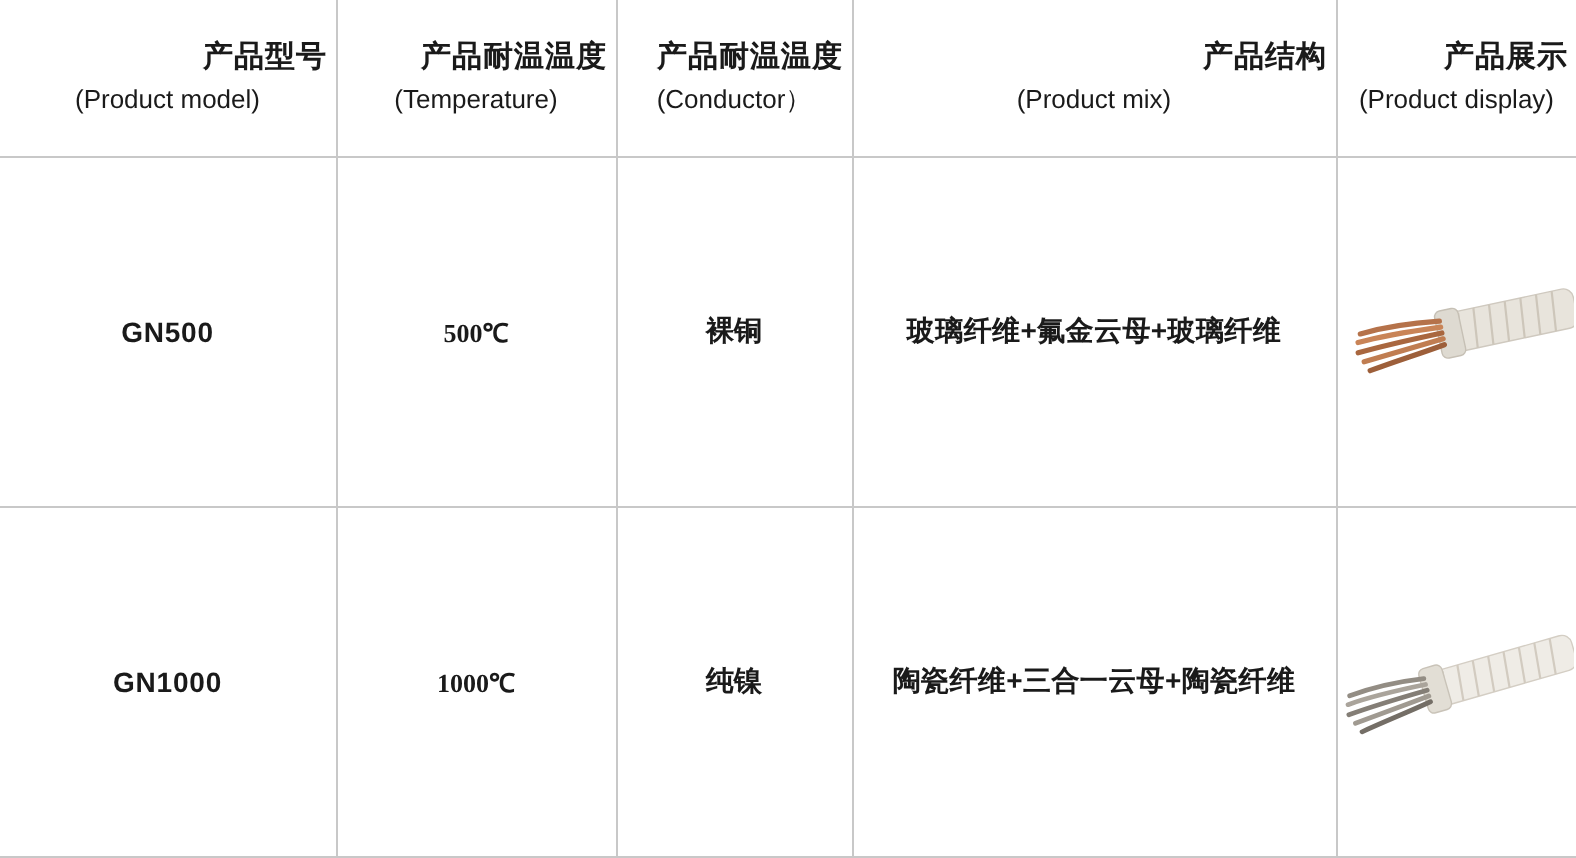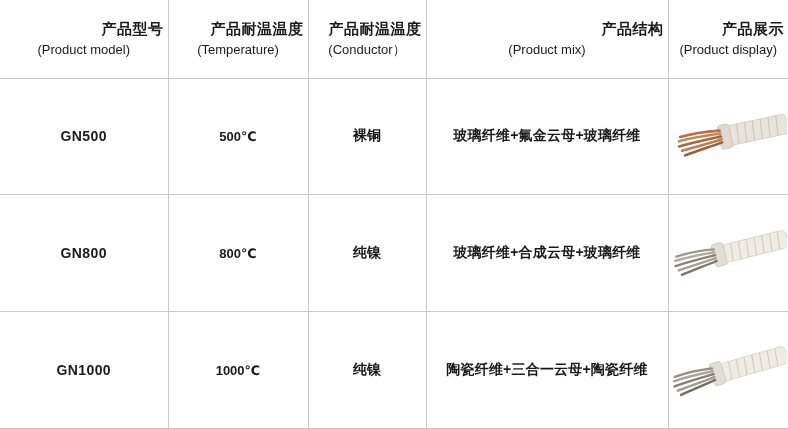--- a/index.html
+++ b/index.html
@@ -54,20 +54,21 @@
   .col-display { width: 120px; }
 
   td.cell-model {
     font-size: 14px;
     font-weight: bold;
     letter-spacing: 0.4px;
   }
   td.cell-temp {
     font-size: 13px;
     font-weight: bold;
+    font-family: Liberation Serif, serif;
   }
   td.cell-cond {
     font-size: 14px;
     font-weight: bold;
   }
   td.cell-mix {
     font-size: 14px;
     font-weight: bold;
     letter-spacing: 0.2px;
   }
@@ -139,45 +140,20 @@
                 <path d="M52 39 C 38 39, 24 39, 9 40" stroke="#a9673f" stroke-width="2.6" fill="none" stroke-linecap="round"></path>
                 <path d="M52 42 C 38 43, 25 44, 11 45" stroke="#c07d51" stroke-width="2.6" fill="none" stroke-linecap="round"></path>
                 <path d="M52 45 C 38 47, 26 48, 13 50" stroke="#9d5f3a" stroke-width="2.6" fill="none" stroke-linecap="round"></path>
               </g>
             </g>
           </svg>
         </div>
       </td>
     </tr>
     <tr>
-      <td class="cell-model">GN800</td>
-      <td class="cell-temp">800℃</td>
-      <td class="cell-cond">纯镍</td>
-      <td class="cell-mix">玻璃纤维+合成云母+玻璃纤维</td>
-      <td class="cell-display">
-        <div class="wire-wrap">
-          <svg class="wire-svg" width="118" height="80" viewBox="0 0 118 80">
-            <rect x="0" y="0" width="118" height="80" fill="#ffffff"></rect>
-            <g transform="rotate(-14 59 40)">
-              <rect x="50" y="31" width="70" height="18" rx="5" fill="#efece6" stroke="#d4cec4" stroke-width="0.7"></rect>
-              <path d="M56 32 L54 48 M64 31 L62 49 M72 31 L70 49 M80 31 L78 49 M88 31 L86 49 M96 31 L94 49 M104 31 L102 49 M112 31 L110 49" stroke="#d2cbc0" stroke-width="1.1" fill="none"></path>
-              <rect x="44" y="28" width="12" height="23" rx="3" fill="#e2ded5" stroke="#c9c3b8" stroke-width="0.7"></rect>
-              <g>
-                <path d="M46 33 C 34 31, 22 30, 8 31" stroke="#9b958c" stroke-width="2.4" fill="none" stroke-linecap="round"></path>
-                <path d="M46 36 C 33 35, 20 34, 6 35" stroke="#b0aaa1" stroke-width="2.4" fill="none" stroke-linecap="round"></path>
-                <path d="M46 39 C 33 39, 20 39, 5 40" stroke="#89837a" stroke-width="2.4" fill="none" stroke-linecap="round"></path>
-                <path d="M46 42 C 33 43, 21 44, 7 45" stroke="#a6a097" stroke-width="2.4" fill="none" stroke-linecap="round"></path>
-                <path d="M46 45 C 33 47, 22 48, 9 50" stroke="#7a746c" stroke-width="2.4" fill="none" stroke-linecap="round"></path>
-              </g>
-            </g>
-          </svg>
-        </div>
-      </td>
-    </tr>
-    <tr>
       <td class="cell-model">GN1000</td>
       <td class="cell-temp">1000℃</td>
       <td class="cell-cond">纯镍</td>
       <td class="cell-mix">陶瓷纤维+三合一云母+陶瓷纤维</td>
       <td class="cell-display">
         <div class="wire-wrap">
           <svg class="wire-svg" width="118" height="80" viewBox="0 0 118 80">
             <rect x="0" y="0" width="118" height="80" fill="#ffffff"></rect>
             <g transform="rotate(-16 59 40)">
               <rect x="48" y="32" width="72" height="18" rx="5" fill="#efece6" stroke="#d4cec4" stroke-width="0.7"></rect>

